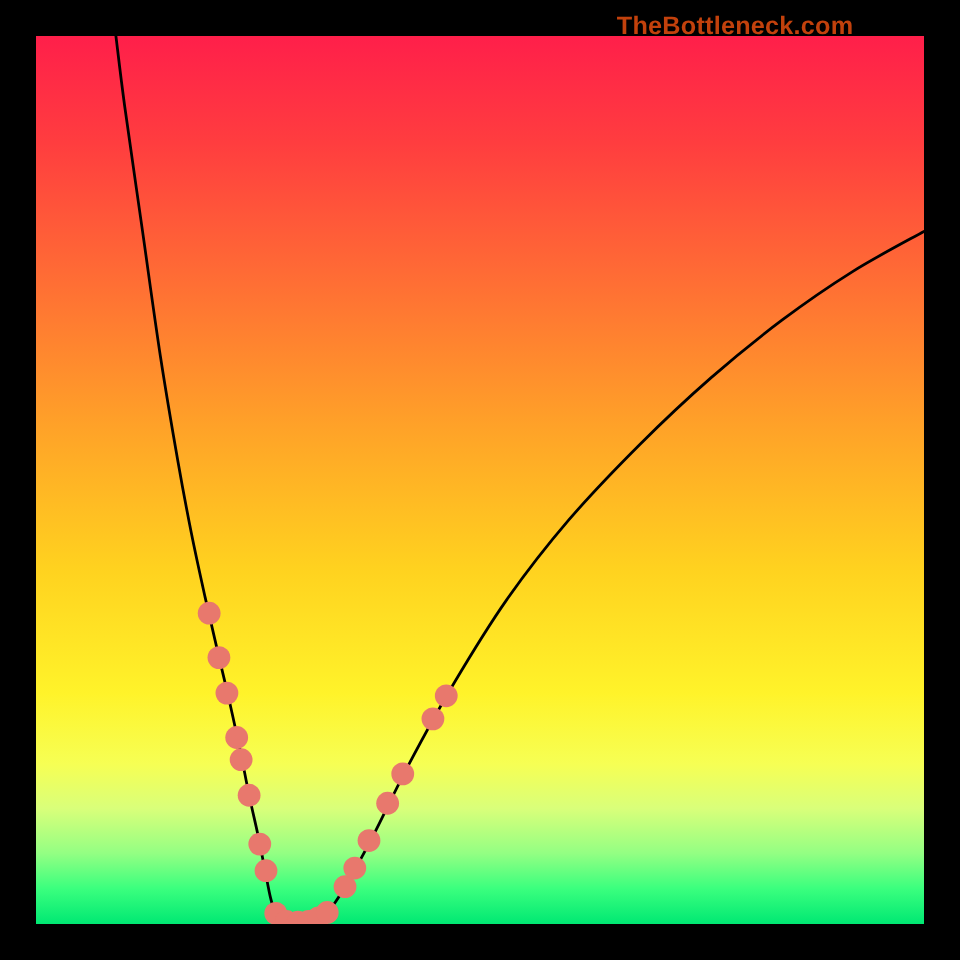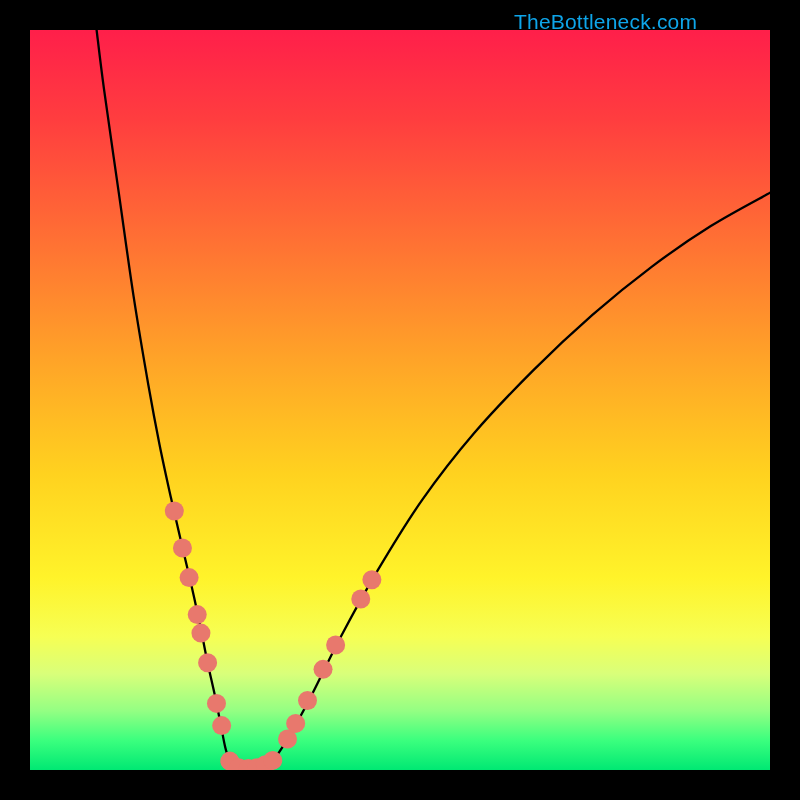--- a/index.html
+++ b/index.html
@@ -37,22 +37,22 @@
       #94ff83 92%,
       #3bff7e 96%,
       #00e873 100%
     );
   }
   .water {
     position: absolute;
     left: 514px;
     top: 10px;
     font-size: 21px;
-    font-weight: 400;
-    color: #0ea5e9;
+    font-weight: 700;
+    color: #c2410c;
     letter-spacing: 0.2px;
     user-select: none;
   }
   svg.curves {
     position: absolute;
     left: 0; top: 0;
     width: 740px; height: 740px;
     pointer-events: none;
   }
   .curve-path {

